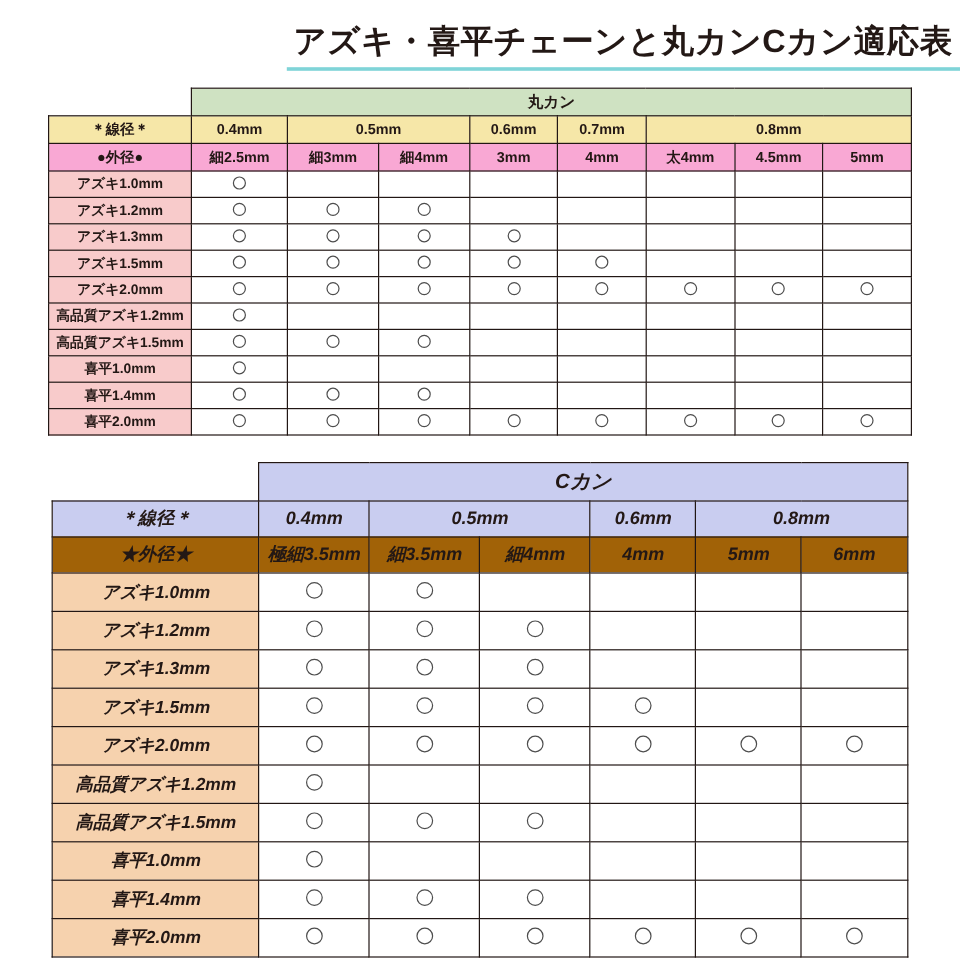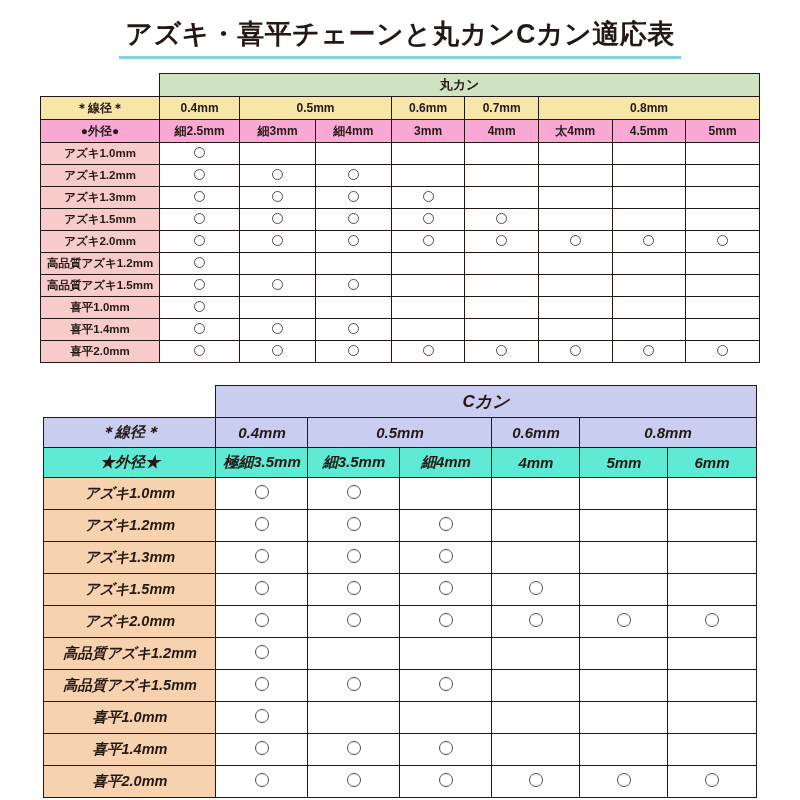--- a/index.html
+++ b/index.html
@@ -16,21 +16,21 @@
   }
   .page {
     position: relative;
     width: 800px;
     height: 800px;
     box-sizing: border-box;
   }
   
   .title-wrap {
     padding-top: 18px;
-    text-align: center;
+    text-align: right;
   }
   .title {
     display: inline-block;
     font-size: 27px;
     font-weight: bold;
     letter-spacing: 0.5px;
     color: #231815;
     border-bottom: 3px solid #7fd4d8;
     padding: 0 6px 6px 6px;
     line-height: 1.2;
@@ -109,21 +109,21 @@
     background: #c9cdf0;
     font-size: 17px;
     height: 30px;
   }
   .t2 .hdr-purple {
     background: #c9cdf0;
     height: 29px;
     font-size: 15px;
   }
   .t2 .hdr-yellow2 {
-    background: #5eead4;
+    background: #a16207;
     height: 29px;
     font-size: 15px;
   }
   .t2 .rowlabel {
     background: #f6d2ae;
     font-size: 14.5px;
   }
   .t2 .blank-corner {
     background: #ffffff;
     border: none;

